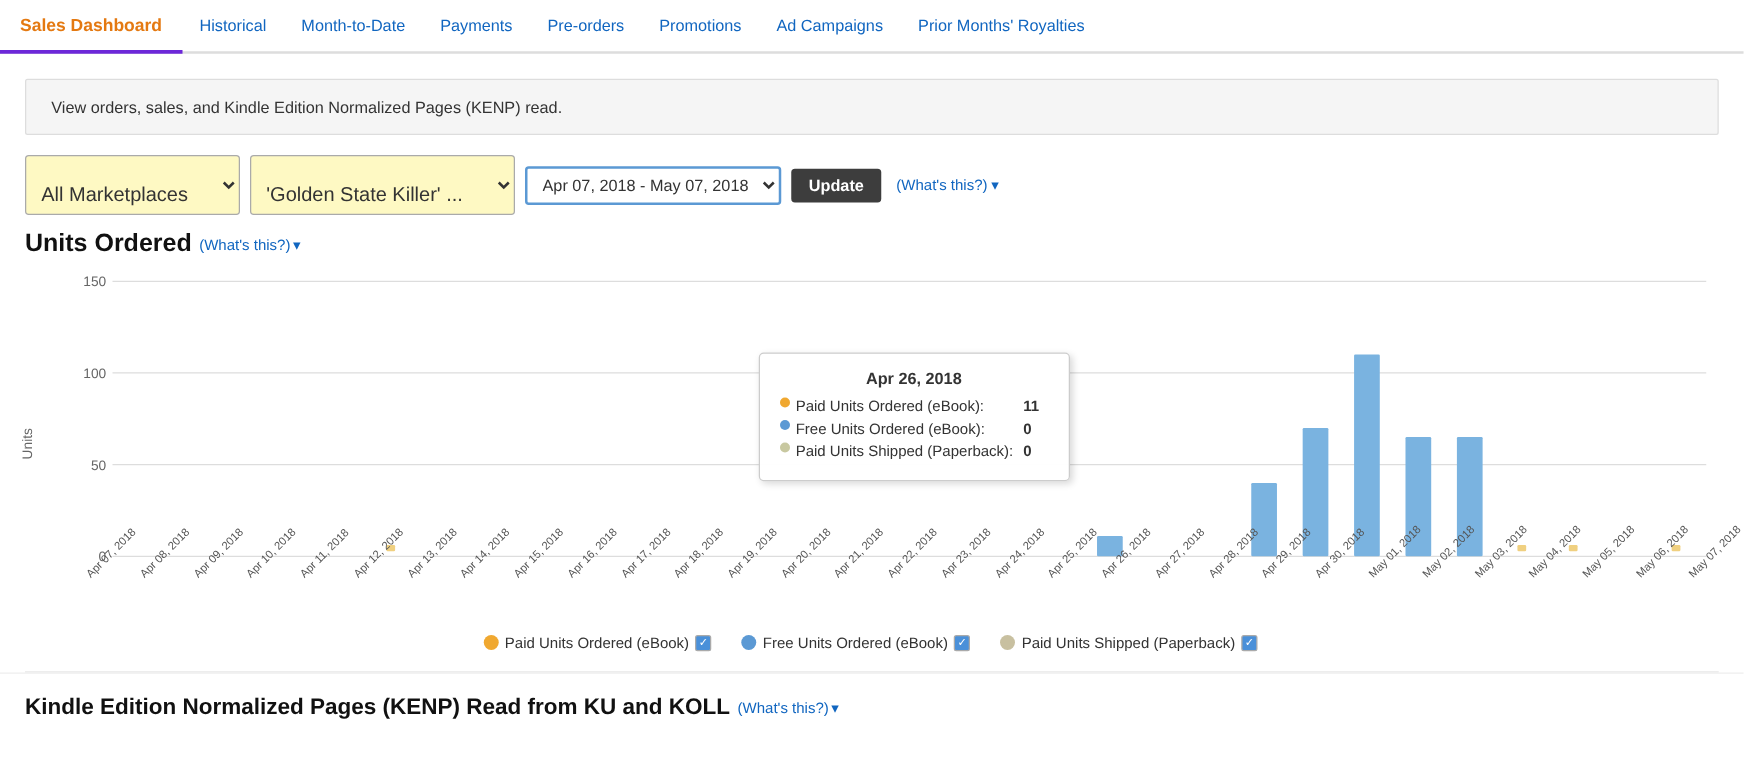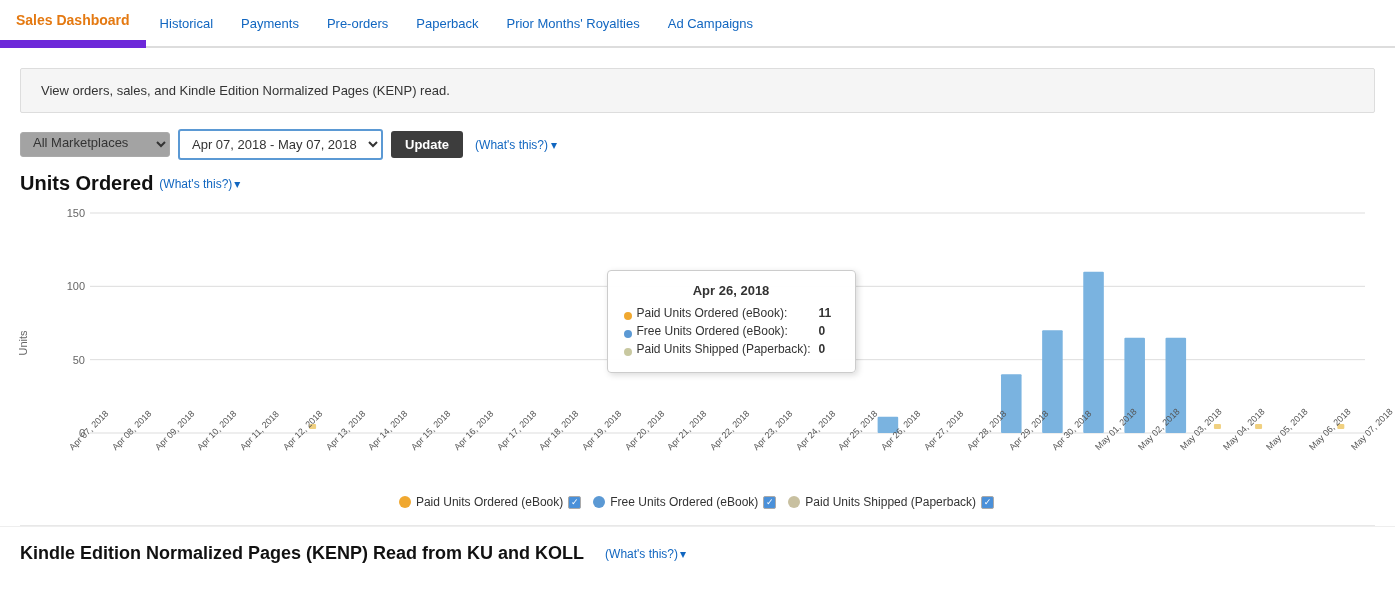--- a/index.html
+++ b/index.html
@@ -13,21 +13,21 @@
       padding: 0 0;
       background: #fff;
     }
     .top-nav .brand {
       color: #e47911;
       font-weight: bold;
       font-size: 14px;
       padding: 12px 16px;
       white-space: nowrap;
       cursor: pointer;
-      border-bottom: 8px solid #6d28d9;
+      border-bottom: 3px solid #6d28d9;
       margin-bottom: -2px;
     }
     .top-nav .nav-link {
       color: #1166c0;
       font-size: 13px;
       padding: 12px 14px;
       cursor: pointer;
       white-space: nowrap;
       text-decoration: none;
     }
@@ -45,25 +45,25 @@
 
     
     .filter-row {
       display: flex;
       align-items: center;
       gap: 8px;
       padding: 0 20px 12px 20px;
       flex-wrap: wrap;
     }
     .filter-row select {
-      padding: 1px 24px 5px 8px;
+      padding: 22px 24px 5px 8px;
       border: 1px solid #aaa;
       border-radius: 3px;
-      background: #a3a3a3;
-      font-size: 13px;
+      background: #fef9c3;
+      font-size: 16px;
       color: #333;
       cursor: pointer;
       appearance: auto;
     }
     .filter-row .date-select {
       border: 2px solid #5b99d4;
       border-radius: 3px;
       padding: 5px 8px;
       font-size: 13px;
       color: #333;
@@ -155,21 +155,21 @@
       transform: rotate(-45deg);
       transform-origin: top left;
       white-space: nowrap;
     }
 
     
     .legend {
       display: flex;
       align-items: center;
       justify-content: center;
-      gap: 12px;
+      gap: 24px;
       padding: 12px 20px 16px 18px;
       font-size: 12px;
     }
     .legend-item {
       display: flex;
       align-items: center;
       gap: 5px;
     }
     .legend-dot {
       width: 12px;
@@ -209,21 +209,21 @@
     }
     .tooltip-row {
       display: flex;
       align-items: center;
       justify-content: space-between;
       margin-bottom: 4px;
       gap: 8px;
     }
     .tooltip-row-left {
       display: flex;
-      align-items: flex-end;
+      align-items: flex-start;
       gap: 5px;
     }
     .tt-dot {
       width: 8px;
       height: 8px;
       border-radius: 50%;
       flex-shrink: 0;
     }
     .tt-val {
       font-weight: bold;
@@ -248,35 +248,39 @@
       margin: 0 20px;
     }
   </style>
 </head>
 <body>
 
 <nav class="top-nav">
   <div class="brand">Sales Dashboard</div>
   <div id="nav-links" style="display: flex;">
       <a class="nav-link">Historical</a>
+      <a class="nav-link">Month-to-Date</a>
       <a class="nav-link">Payments</a>
       <a class="nav-link">Pre-orders</a>
-      <a class="nav-link">Paperback</a>
+      <a class="nav-link">Promotions</a>
+      <a class="nav-link">Ad Campaigns</a>
       <a class="nav-link">Prior Months' Royalties</a>
-      <a class="nav-link">Ad Campaigns</a>
     </div>
 </nav>
 
 <div class="info-banner">
   <span>View orders, sales, and Kindle Edition Normalized Pages (KENP) read.</span>
 </div>
 
 <div class="filter-row">
   <select>
     <option>All Marketplaces</option>
+  </select>
+  <select>
+    <option>'Golden State Killer' ...</option>
   </select>
   <select class="date-select">
     <option>Apr 07, 2018 - May 07, 2018</option>
   </select>
   <button class="update-btn">Update</button>
   <div class="whats-this-date">
     <span>(What's this?)</span>
     <span>▾</span>
   </div>
 </div>
@@ -391,20 +395,20 @@
     <div class="legend-item">
       <div class="legend-dot" style="background:#c8c0a0;"></div>
       <span>Paid Units Shipped (Paperback)</span>
       <div class="legend-check">✓</div>
     </div>
   </div>
 
 <hr class="divider">
 
 <div class="kenp-section">
-  <div style="display:flex;align-items:center;gap:21px;">
+  <div style="display:flex;align-items:center;gap:6px;">
     <span class="kenp-title">Kindle Edition Normalized Pages (KENP) Read from KU and KOLL</span>
     <div class="whats-this-link">
       <span>(What's this?)</span>
       <span>▾</span>
     </div>
   </div>
 </div>
 
 </body></html>

